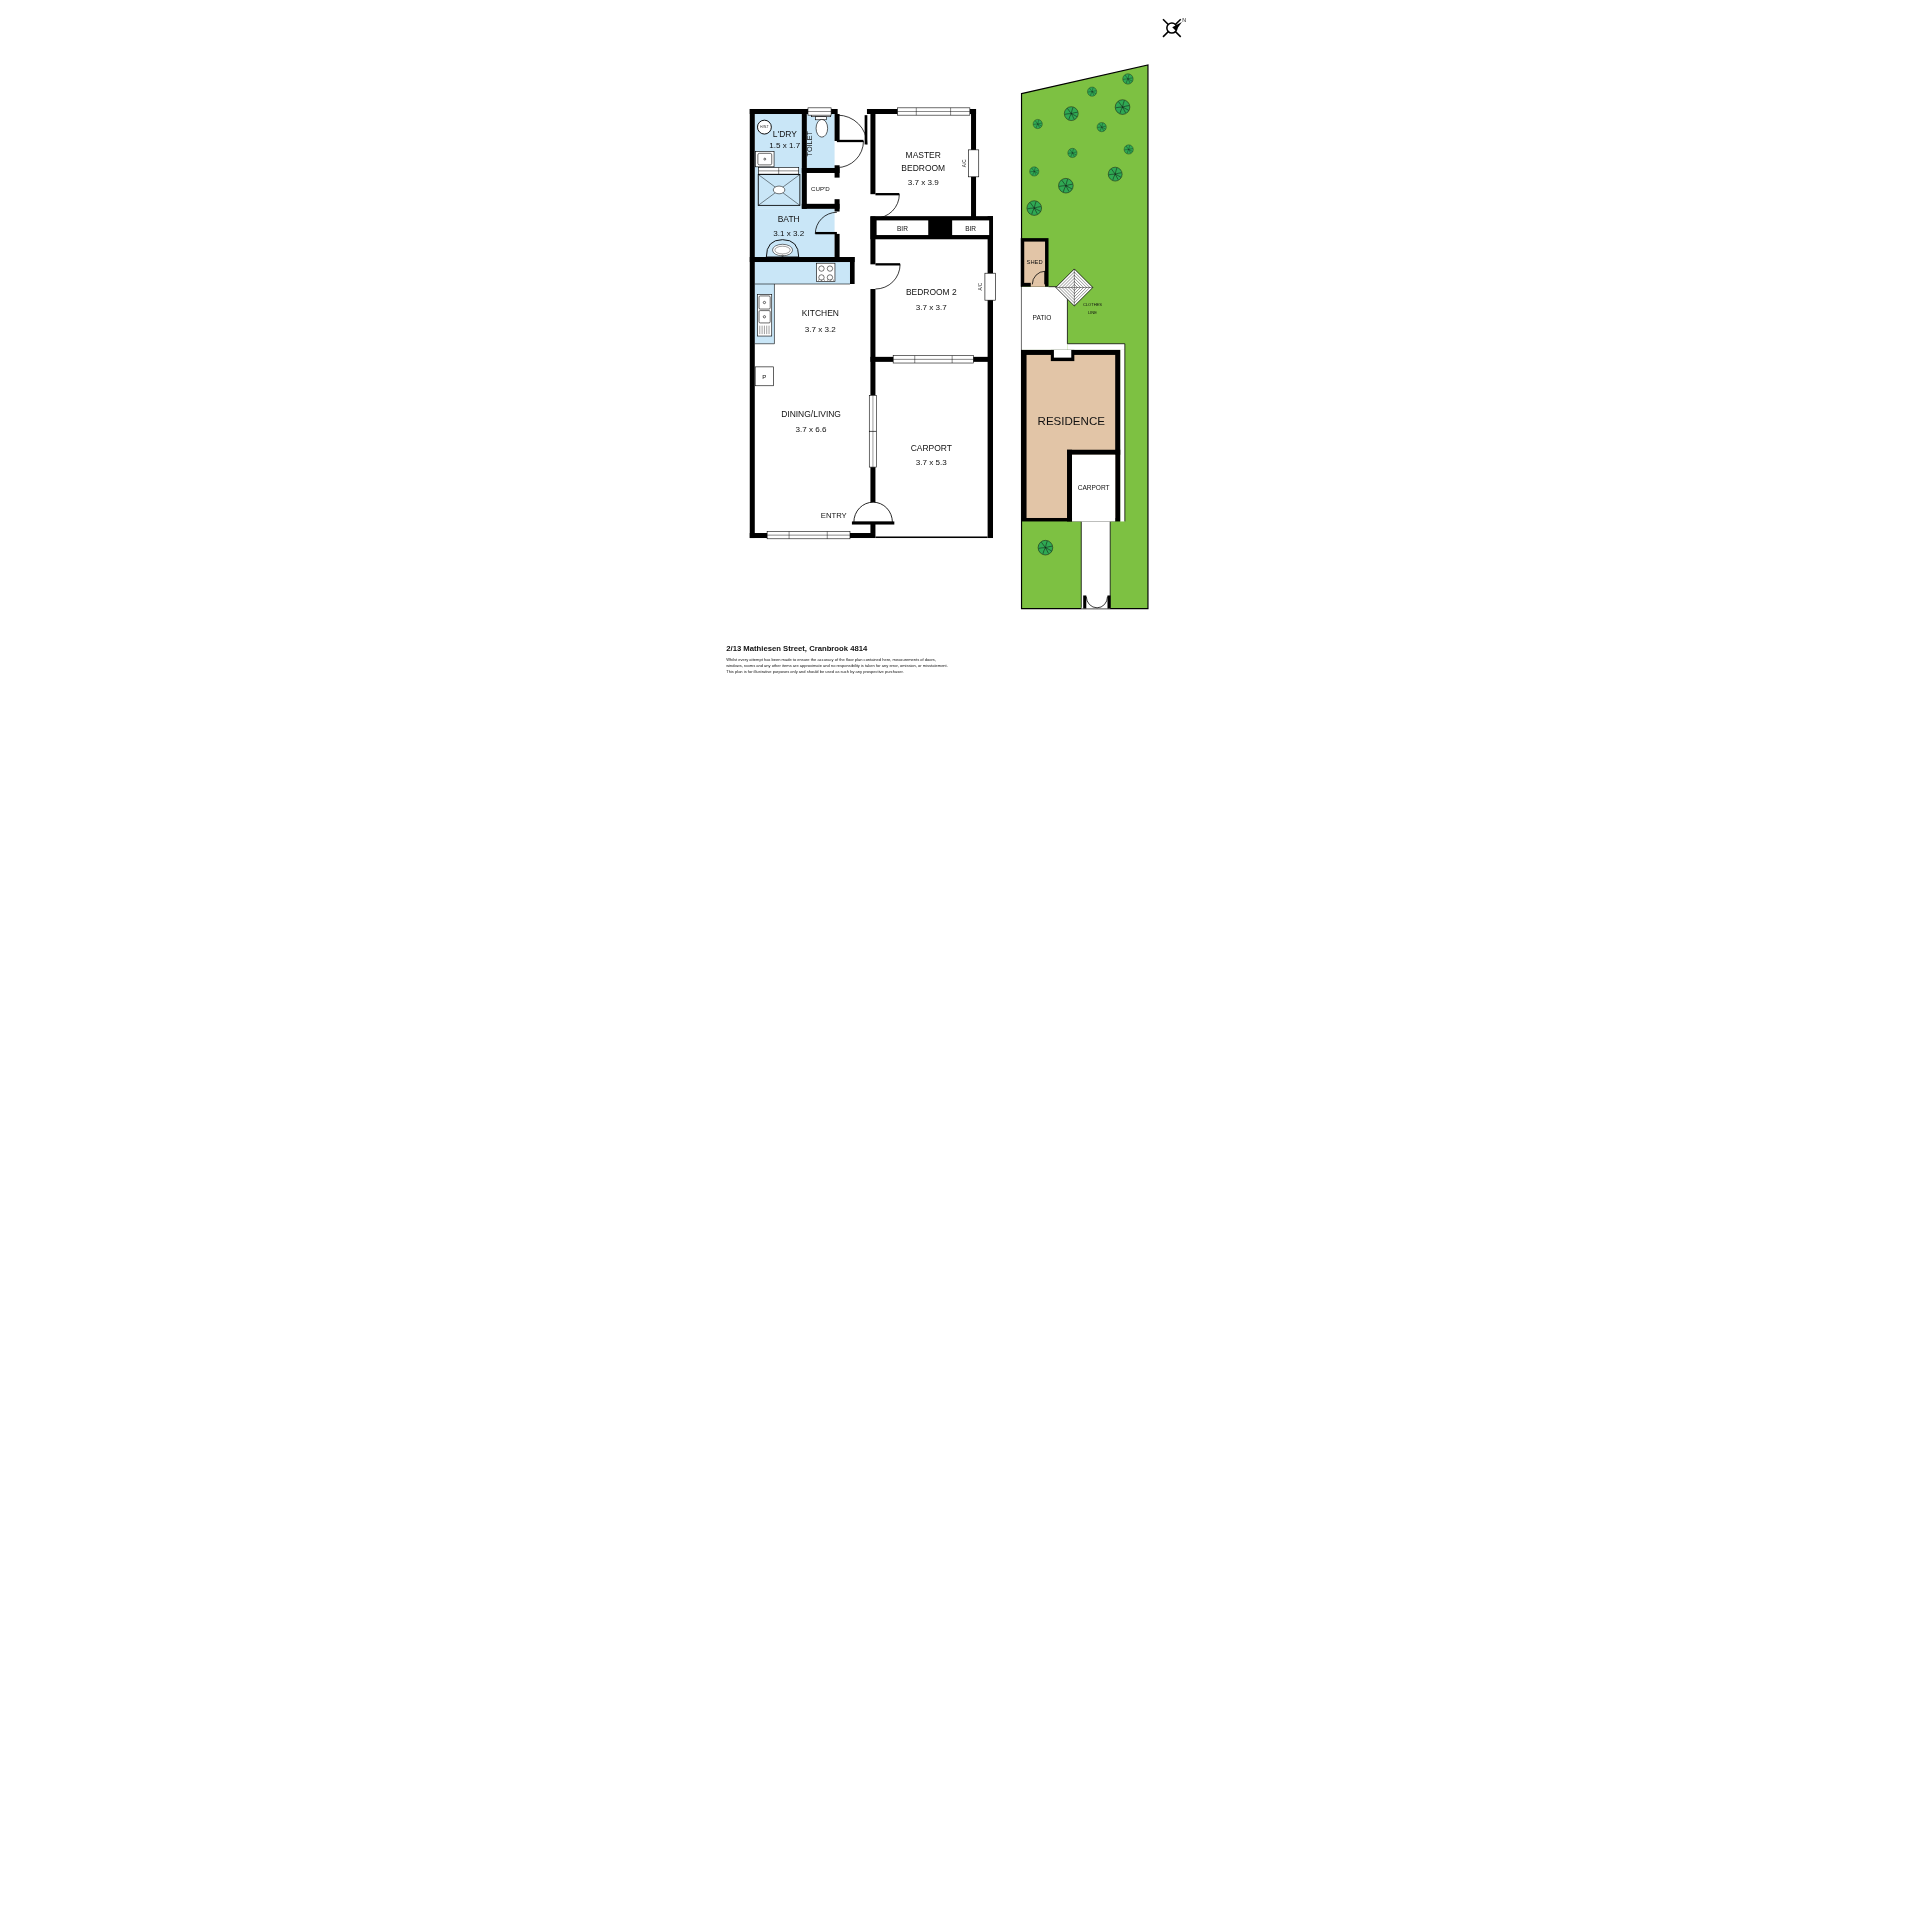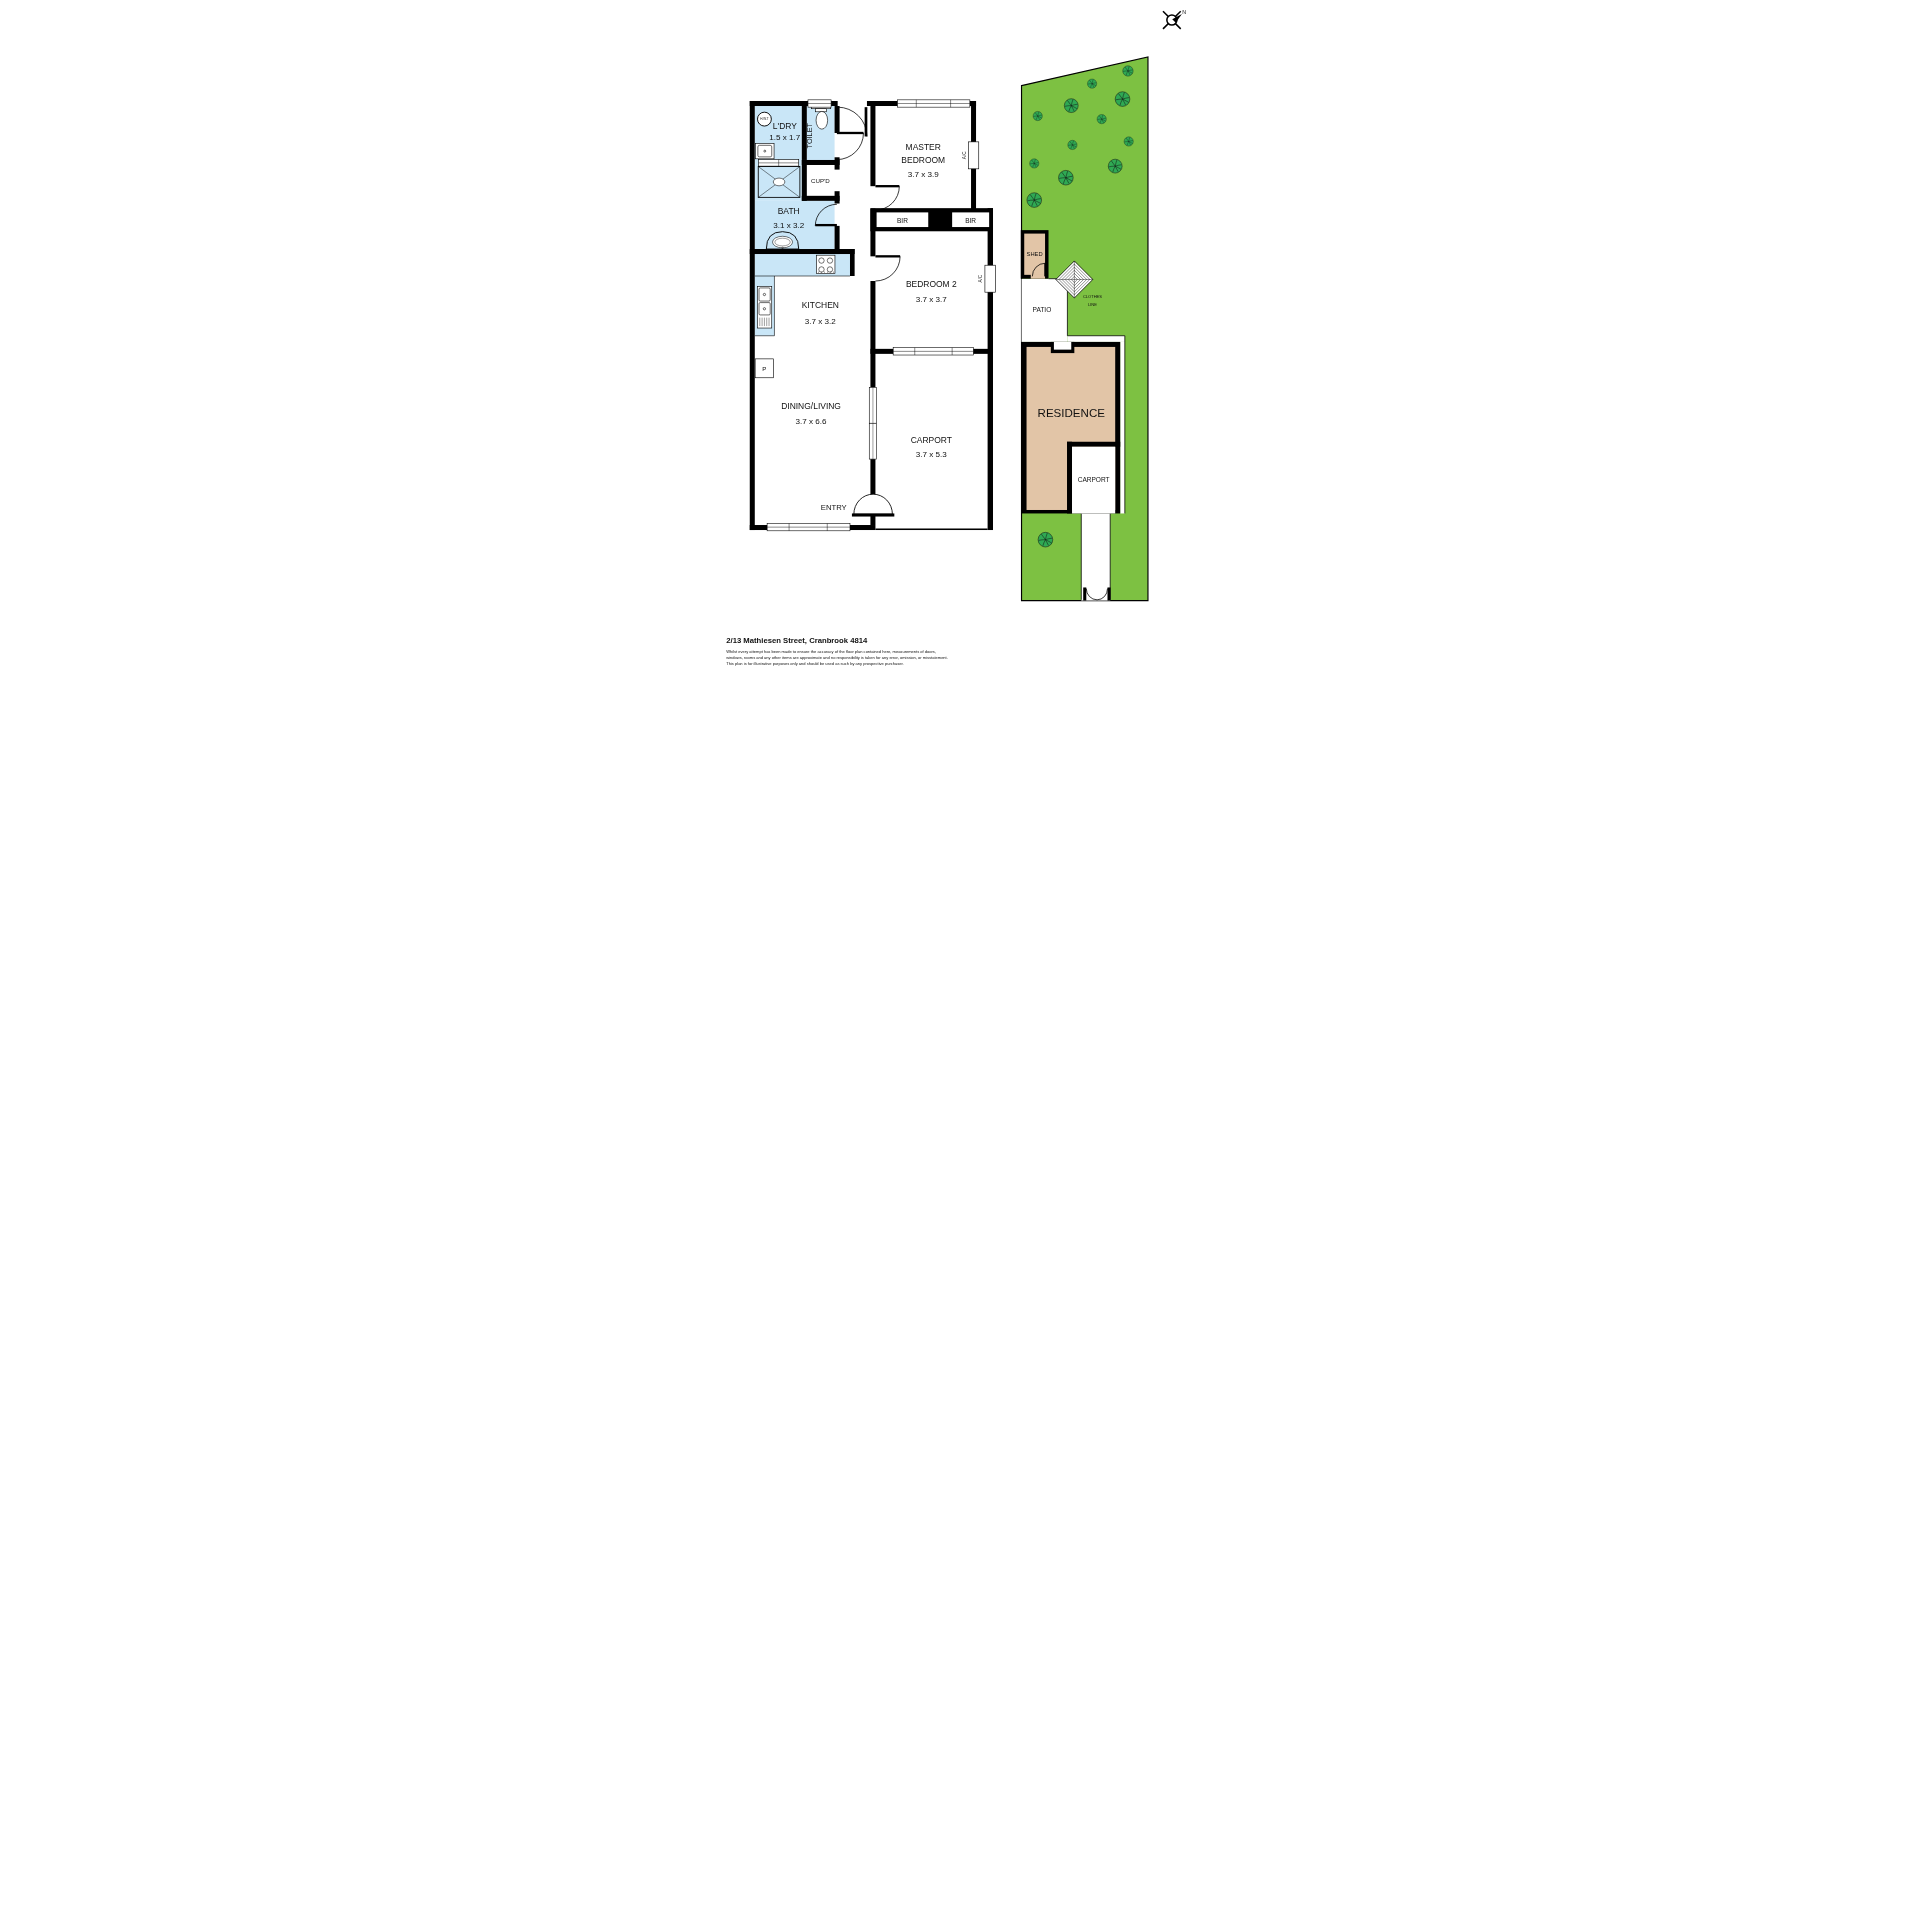--- a/index.html
+++ b/index.html
@@ -1,16 +1,16 @@
 <!DOCTYPE html>
 <html style="font-size:6.2px"><head>
 <meta charset="utf-8">
 <style>
   html,body{margin:0;padding:0;background:#ffffff;}
-  .page{width:100%;max-width:478px;margin:0 auto;}
+  .page{width:100%;max-width:478px;margin:8px auto;}
   svg{display:block;width:100%;height:auto;font-family:"Liberation Sans",sans-serif;}
   .rm{font-size:22px;fill:#111;}
   .dm{font-size:21px;fill:#111;}
   .sm{font-size:16px;fill:#111;}
   .tiny{font-size:8px;fill:#111;}
   .bir{font-size:17px;fill:#111;}
   .ac{font-size:12px;fill:#111;}
   .site-big{font-size:30px;fill:#111;}
   .site-med{font-size:17px;fill:#111;}
   .site-sm{font-size:10.5px;fill:#111;}

